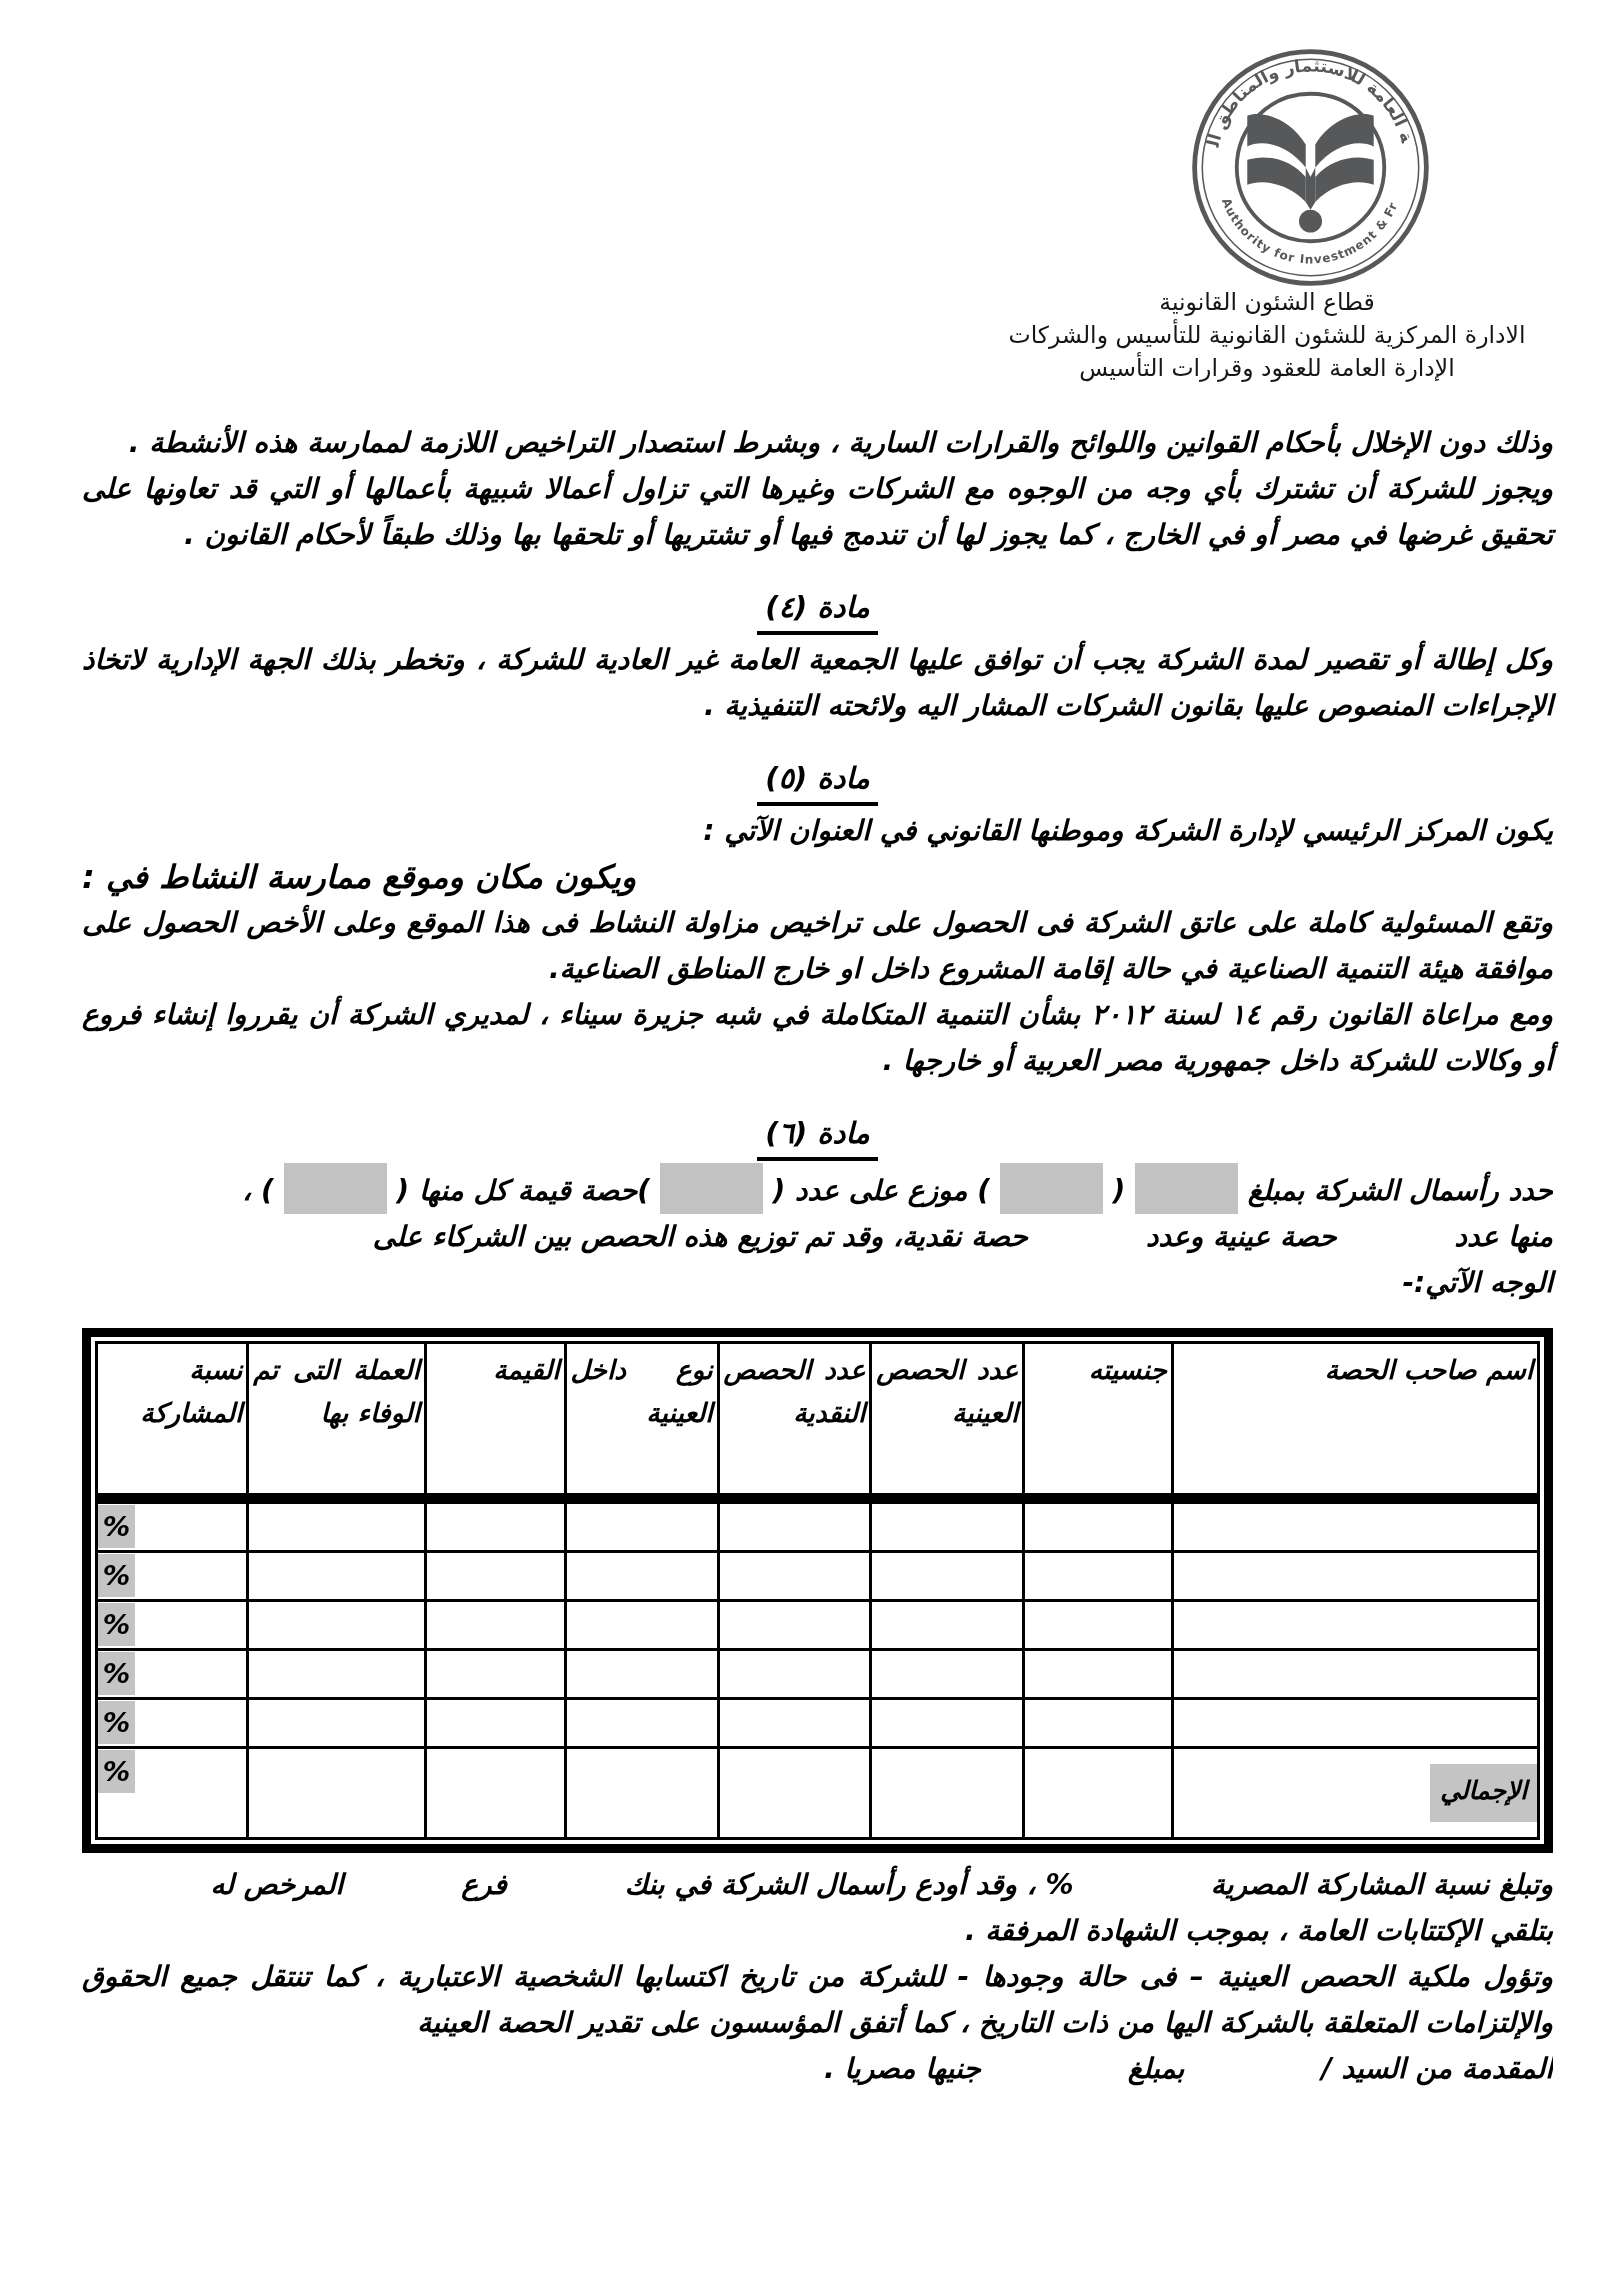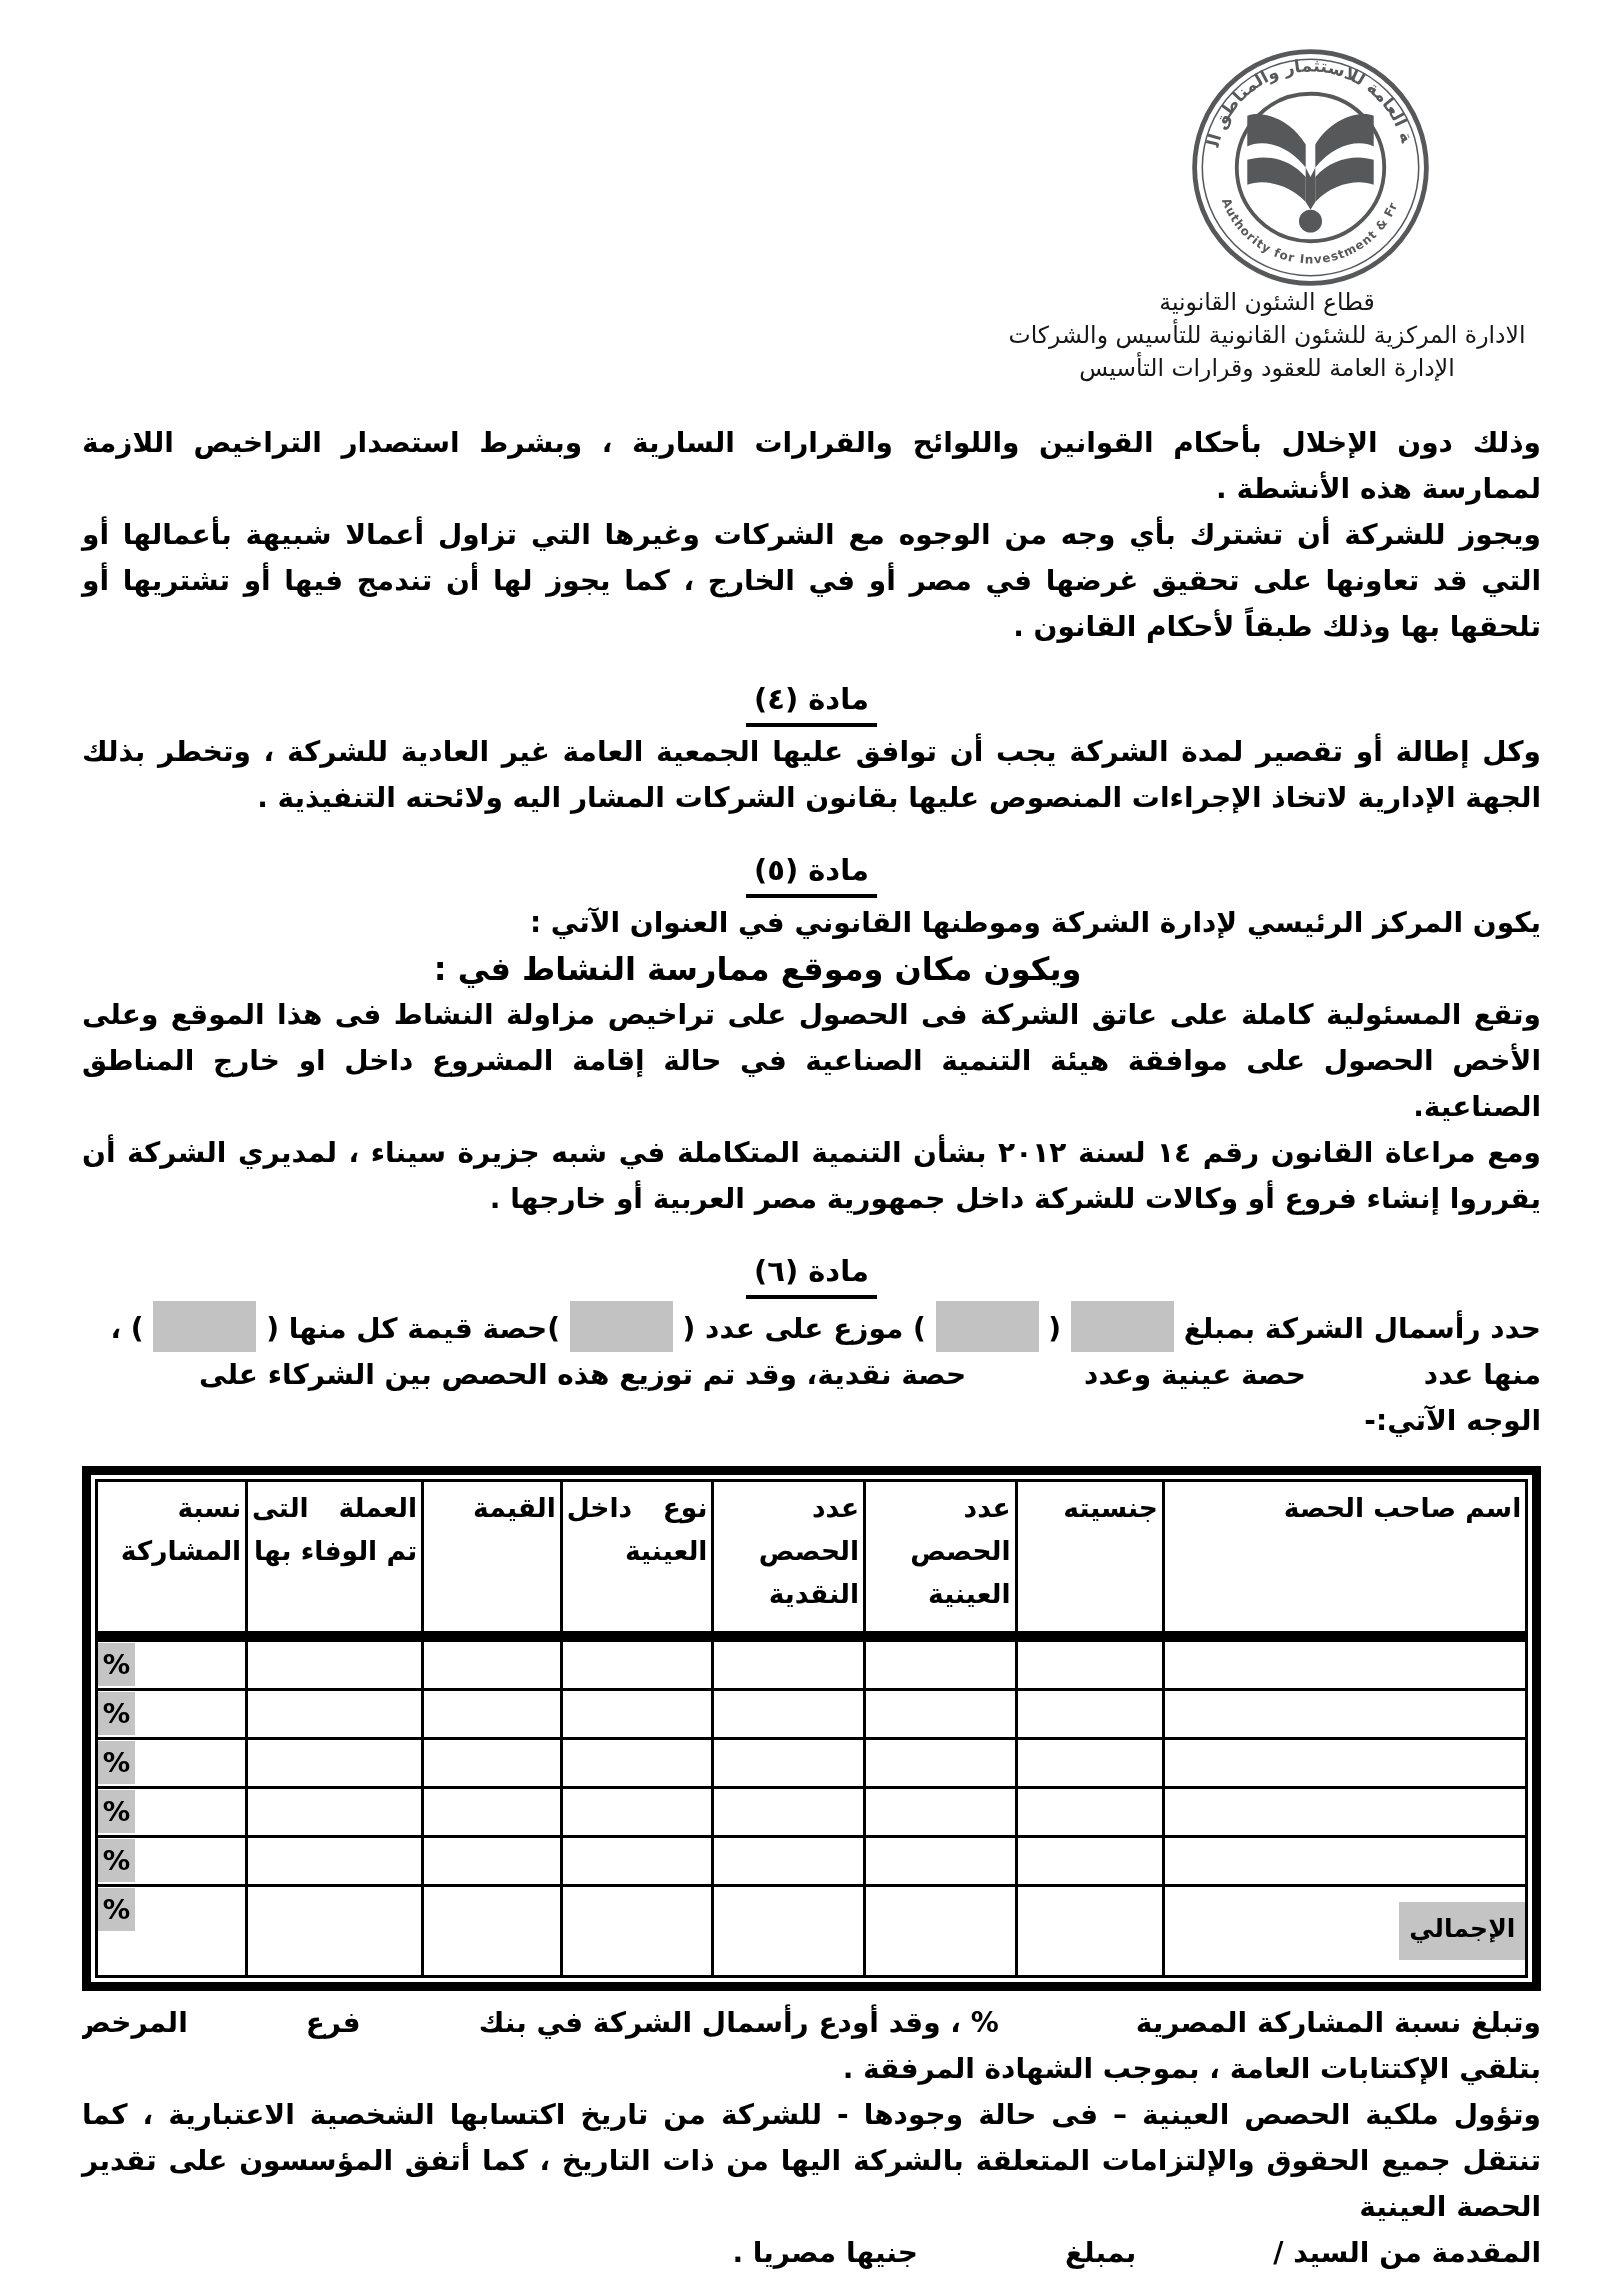--- a/index.html
+++ b/index.html
@@ -11,29 +11,29 @@
   
   .seal{position:absolute;top:43px;left:1186px;width:249px;height:249px;}
   
   .dept{
     position:absolute;top:286px;left:907px;width:720px;
     text-align:center;direction:rtl;
     font-size:23.5px;line-height:33px;color:#161616;font-weight:normal;
   }
   
   .content{
-    position:absolute;top:420px;right:80px;left:82px;
+    position:absolute;top:420px;right:68px;left:82px;
     direction:rtl;text-align:justify;
-    font-size:28px;font-weight:bold;line-height:46px;
+    font-size:28px;font-weight:bold;line-height:46px;font-style:italic;
   }
   .para{margin:0;}
   .nowrap{white-space:nowrap;overflow:hidden;}
   .art{margin:26px 0 2px;text-align:center;font-size:29px;font-weight:bold;}
   .art .u{display:inline-block;border-bottom:4.9px solid #000;padding:0 7.8px 1px;}
-  .biglead{font-size:32px;text-align:center;margin:0 108px 0 0;white-space:nowrap;}
+  .biglead{font-size:32px;text-align:left;margin:0 108px 0 0;white-space:nowrap;}
   .gap{display:inline-block;}
   .g95{width:93px;}
   .g120{width:118px;}
   .g140{width:137px;}
   .g150{width:147px;}
   .redact{
     display:inline-block;width:103px;height:51px;background:#c2c2c2;
     vertical-align:-13.7px;
   }
   

